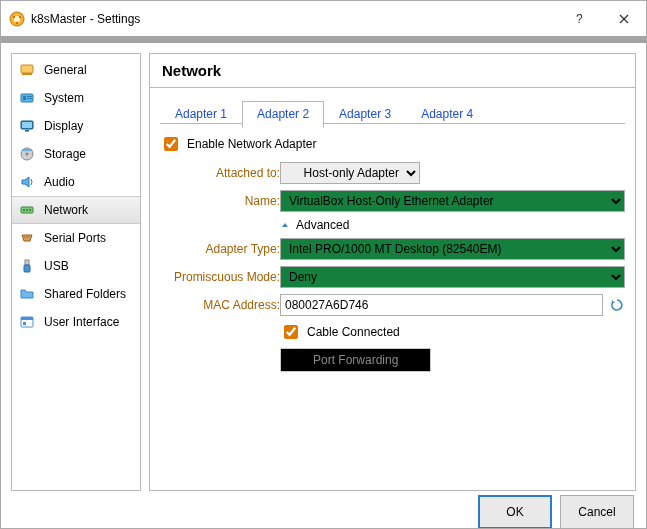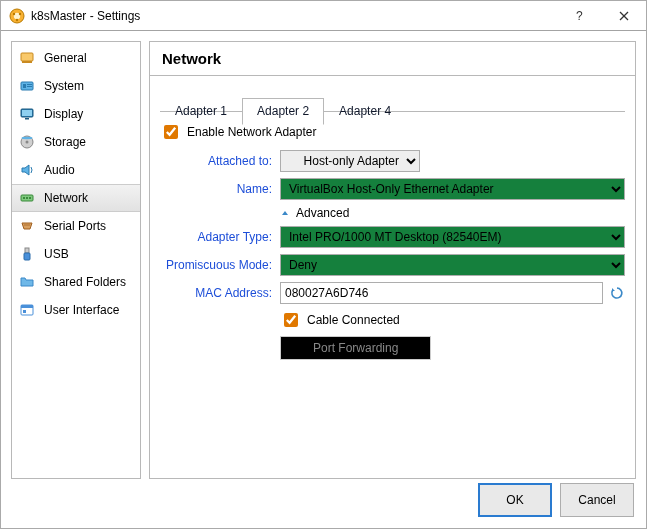--- a/index.html
+++ b/index.html
@@ -1,33 +1,33 @@
 <!DOCTYPE html>
 <html><head>
 <meta charset="utf-8">
 <style>
 * { box-sizing: border-box; font-family: "Segoe UI", Tahoma, sans-serif; font-size: 12px; }
 body { margin: 0; background: #fff; width: 647px; height: 529px; overflow: hidden; border: 1px solid #aaa; }
-.titlebar { height: 30px; display: flex; align-items: center; background: #fff; border-bottom: 1px solid #a3a3a3; }
+.titlebar { height: 42px; display: flex; align-items: center; background: #fff; border-bottom: 7px solid #a3a3a3; }
 .titlebar .icon { width: 16px; height: 16px; margin: 0 6px 0 8px; }
 .titlebar .title { flex: 1; font-size: 12px; }
 .titlebar .btn { width: 45px; height: 29px; display: flex; align-items: center; justify-content: center; color: #333; }
 .content { display: flex; padding: 10px; gap: 8px; height: 458px; }
 .sidebar { width: 130px; border: 1px solid #b8b8b8; background: #fff; padding: 2px 0; }
 .sidebar-item { height: 28px; display: flex; align-items: center; padding: 0 6px; gap: 8px; cursor: default; }
 .sidebar-item.selected { background: linear-gradient(#f2f2f2,#e2e2e2); border-top: 1px solid #ccc; border-bottom: 1px solid #ccc; }
 .sidebar-item .sicon { width: 18px; height: 18px; display: flex; align-items: center; justify-content: center; }
 .main { flex: 1; display: flex; flex-direction: column; }
 .panel-title { border: 1px solid #b8b8b8; border-bottom: none; padding: 8px 12px; font-size: 15px; font-weight: 600; }
 .panel-body { border: 1px solid #b8b8b8; flex: 1; padding: 8px 10px 10px 10px; }
 .tabs { display: flex; border-bottom: 1px solid #b8b8b8; margin-bottom: 10px; }
-.tab { padding: 5px 14px 6px 14px; border: 1px solid transparent; border-bottom: none; position: relative; top: 14px; color: #0f172a; cursor: default; }
+.tab { padding: 5px 14px 6px 14px; border: 1px solid transparent; border-bottom: none; position: relative; top: 5px; color: #1d4ed8; cursor: default; }
 .tab.active { border-color: #b8b8b8; background: #fff; border-bottom: 1px solid #fff; }
 .formrow { display: flex; align-items: center; margin-bottom: 6px; }
-.formrow .lbl { width: 120px; text-align: right; padding-right: 8px; color: #1d4ed8; }
+.formrow .lbl { width: 120px; text-align: right; color: #a16207; }
 .formrow .ctrl { flex: 1; display: flex; align-items: center; gap: 6px; }
 select, input[type=text] { height: 22px; border: 1px solid #adadad; background: #15803d; padding: 0 4px; font-size: 12px; }
 select.short { width: 140px; background: #eee; text-align: right; }
 select.full, input.full { flex: 1; }
 input[type=text] { background: #fff; }
 input[type=checkbox] { width: 14px; height: 14px; accent-color: #e07800; }
 .check-row { display: flex; align-items: center; gap: 6px; margin-bottom: 8px; padding-left: 0; }
 .adv { display: flex; align-items: center; gap: 4px; color: #0066cc; }
 .adv svg { transform: rotate(180deg); }
 button.disabled { background: #000000; border: 1px solid #ccc; color: #888; padding: 4px 32px; }
@@ -164,20 +164,21 @@
         <span>User Interface</span>
       </div>
   </div>
 
   <div class="main">
     <div class="panel-title">Network</div>
     <div class="panel-body">
       <div class="tabs">
         <div class="tab">Adapter 1</div>
         <div class="tab active">Adapter 2</div>
+        <div class="tab">Adapter 3</div>
         <div class="tab">Adapter 4</div>
       </div>
 
       <div class="check-row">
         <input type="checkbox" checked="" style="">
         <span>Enable Network Adapter</span>
       </div>
 
       <div class="formrow">
         <div class="lbl">Attached to:</div>

